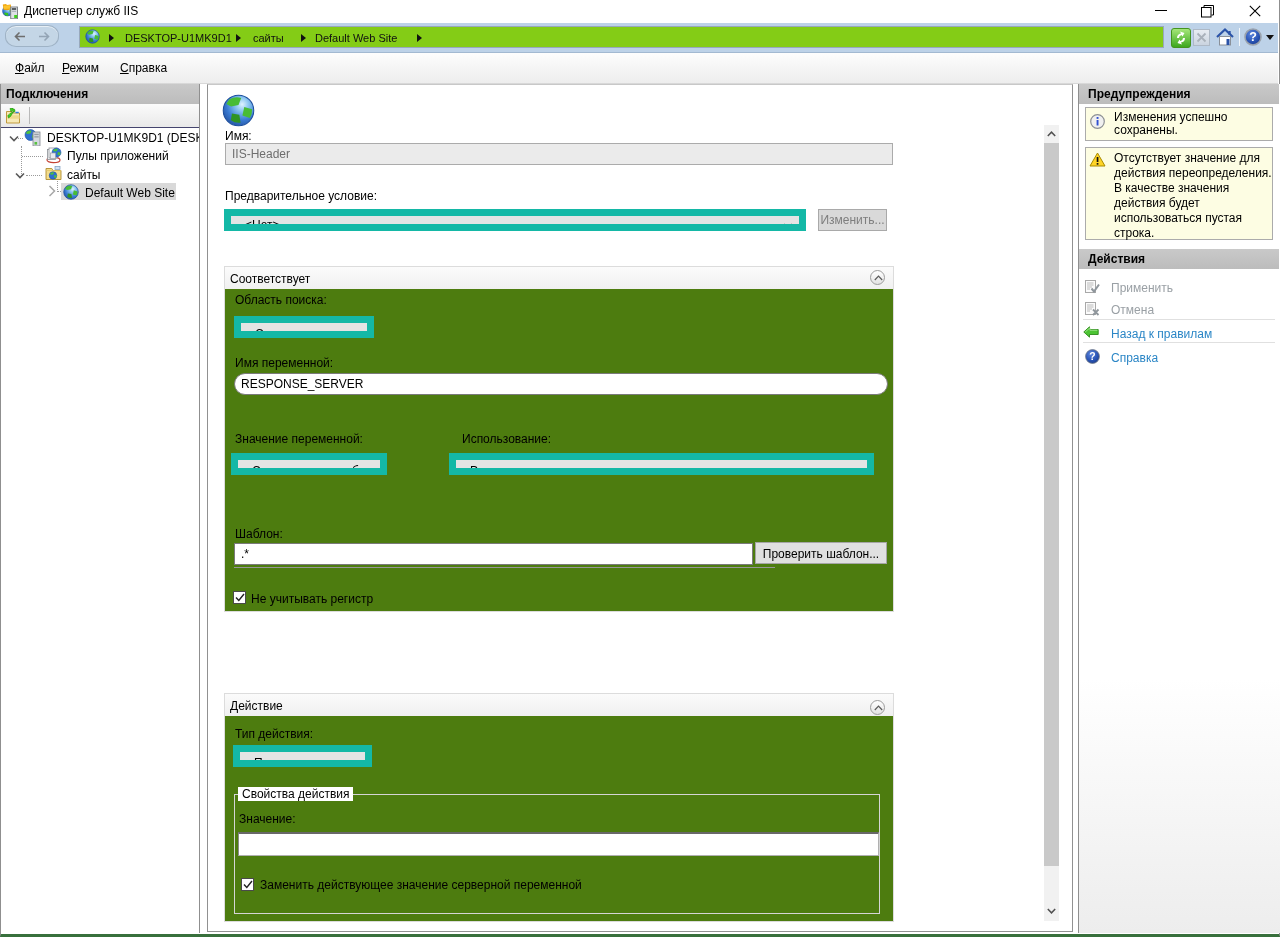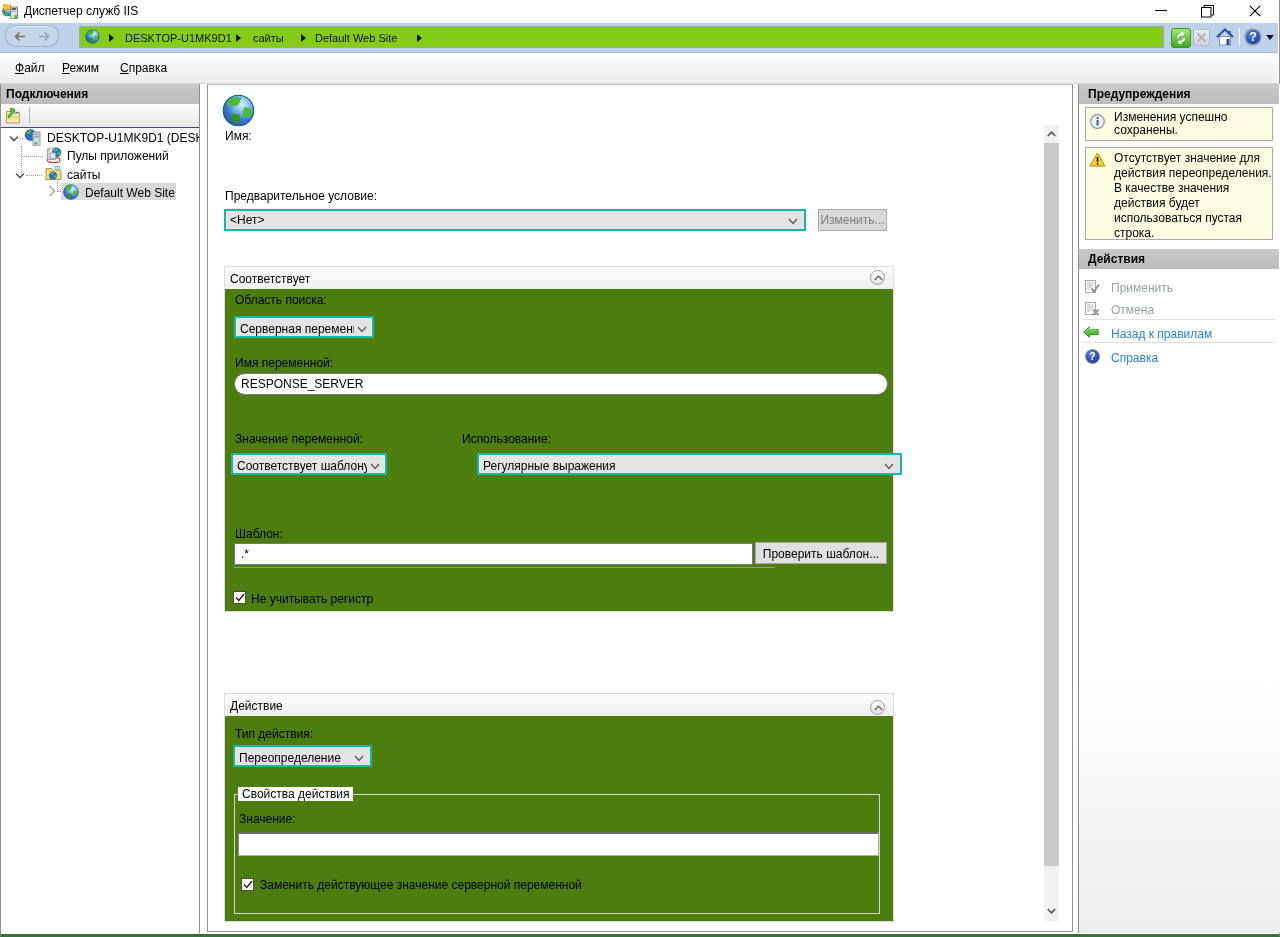--- a/index.html
+++ b/index.html
@@ -23,21 +23,21 @@
 .panelhdr { background:linear-gradient(#c9c9c9,#bcbcbc); font-weight:bold; }
 .leftpanel { position:absolute; left:1px; top:84px; width:199px; height:849px; background:#fff; border-right:1px solid #8f8f8f; }
 .lp-hdr { position:absolute; left:0; top:0; width:198px; height:20px; padding:3px 0 0 5px; }
 .lp-tools { position:absolute; left:0; top:20px; width:198px; height:24px; background:linear-gradient(#fbfbfb,#e9e9e9); border-bottom:1px solid #45456e; }
 .contentpanel { position:absolute; left:207px; top:84px; width:866px; height:848px; background:#fff; border:1px solid #919191; border-top:1px solid #c8c8c8; }
 .rightpanel { position:absolute; left:1078px; top:84px; width:228px; height:849px; background:linear-gradient(#ffffff 70%, #ededed 100%); border-left:1px solid #8f8f8f; }
 .rp-hdr { position:absolute; left:0; width:200px; height:20px; padding:3px 0 0 9px; }
 
 .lbl { position:absolute; font-size:12px; white-space:nowrap; }
 .tbox { position:absolute; background:#fff; border:1px solid #7a7a7a; font-size:12px; padding:3px 0 0 6px; white-space:nowrap; }
-.combo { position:absolute; background:#e4e4e4; border:2px solid #14b8a6; font-size:12px; padding:2px 0 0 4px; white-space:nowrap; overflow:hidden; }
+.combo { position:absolute; background:#e4e4e4; border:7px solid #14b8a6; font-size:12px; padding:2px 0 0 14px; white-space:nowrap; overflow:hidden; }
 .btn { position:absolute; background:#e0e0e0; border:1px solid #a5a5a5; font-size:12px; text-align:center; }
 .section { position:absolute; left:16px; width:670px; background:#4d7c0f; border:1px solid #dcdcdc; }
 .sechdr { position:absolute; left:5px; top:5px; font-size:12px; }
 .circ { position:absolute; right:8px; width:15px; height:15px; border:1px solid #9c9c9c; border-radius:50%; background:linear-gradient(#ffffff,#e3e3e3); }
 .cb { position:absolute; width:13px; height:13px; background:#fff; border:1px solid #4a4a4a; }
 .ylw { position:absolute; left:6px; width:188px; background:#fdfde3; border:1px solid #ababab; }
 .link { color:#2b86c6; }
 .gray { color:#9aa0a5; }
 svg { display:block; }
 </style>
@@ -232,20 +232,21 @@
 
   <svg class="abs" style="left:14px; top:9px;" width="33" height="33" viewBox="0 0 16 16">
     <circle cx="8" cy="8" r="7.4" fill="url(#glb)"></circle>
     <path d="M3.6 2.6 Q6.5 0.9 9.3 1.9 L8 5.3 L4.4 6 L2.1 4.9 Q2.8 3.5 3.6 2.6 Z" fill="#48bc35"></path>
     <path d="M10.8 6.3 L14.6 7.4 Q14.7 9.6 13.5 11.6 L9.9 10.4 Z" fill="#48bc35"></path>
     <path d="M4.8 9.4 L8.4 10 L9 13.9 Q6.4 14.3 4.3 12.7 Z" fill="#2f9423"></path>
     <circle cx="8" cy="8" r="7.4" fill="none" stroke="#1d4f9e" stroke-width="0.5"></circle>
   </svg>
 
   <div class="lbl" style="left:17px; top:44px;">Имя:</div>
+  <div class="tbox" style="left:17px; top:58px; width:668px; height:22px; background:#ebebeb; border:1px solid #ababab; color:#6e6e6e;">IIS-Header</div>
 
   <div class="lbl" style="left:17px; top:104px;">Предварительное условие:</div>
   <div class="combo" style="left:16px; top:124px; width:582px; height:22px;">&lt;Нет&gt;
     <svg class="abs" style="right:6px; top:7px;" width="10" height="7" viewBox="0 0 10 7">
         <path d="M1 1 L5 5.5 L9 1" fill="none" stroke="#5a5a5a" stroke-width="1.3"></path>
       </svg>
   </div>
   <div class="btn" style="left:610px; top:124px; width:69px; height:22px; background:#d9d9d9; border-color:#a9a9a9; color:#7e7e7e; padding-top:3px;">Изменить...</div>
 
   <div class="section" style="top:181px; height:346px;">
@@ -264,21 +265,21 @@
     </div>
     <div class="lbl" style="left:10px; top:89px;">Имя переменной:</div>
     <div class="tbox" style="left:9px; top:106px; width:654px; height:22px;border-radius:11px;">RESPONSE_SERVER</div>
     <div class="lbl" style="left:10px; top:165px;">Значение переменной:</div>
     <div class="combo" style="left:6px; top:186px; width:156px; height:22px; padding-top:4px;">Соответствует шаблону
       <svg class="abs" style="right:5px; top:8px; background:#e4e4e4; outline:3px solid #e4e4e4;" width="10" height="7" viewBox="0 0 10 7">
           <path d="M1 1 L5 5.5 L9 1" fill="none" stroke="#5a5a5a" stroke-width="1.3"></path>
         </svg>
     </div>
     <div class="lbl" style="left:237px; top:165px;">Использование:</div>
-    <div class="combo" style="left:252px; top:186px; width:425px; height:22px; padding-top:4px;">Регулярные выражения
+    <div class="combo" style="left:224px; top:186px; width:425px; height:22px; padding-top:4px;">Регулярные выражения
       <svg class="abs" style="right:6px; top:8px;" width="10" height="7" viewBox="0 0 10 7">
           <path d="M1 1 L5 5.5 L9 1" fill="none" stroke="#5a5a5a" stroke-width="1.3"></path>
         </svg>
     </div>
     <div class="lbl" style="left:10px; top:260px;">Шаблон:</div>
     <div class="tbox" style="left:9px; top:276px; width:519px; height:22px;">.*</div>
     <div class="abs" style="left:9px; top:300px; width:541px; height:1px; background:#979797;"></div>
     <div class="btn" style="left:530px; top:275px; width:132px; height:22px; padding-top:4px;">Проверить шаблон...</div>
     <div class="cb" style="left:8px; top:324px;">
         <svg style="margin:1px 0 0 1px;" width="10" height="9" viewBox="0 0 10 9">

